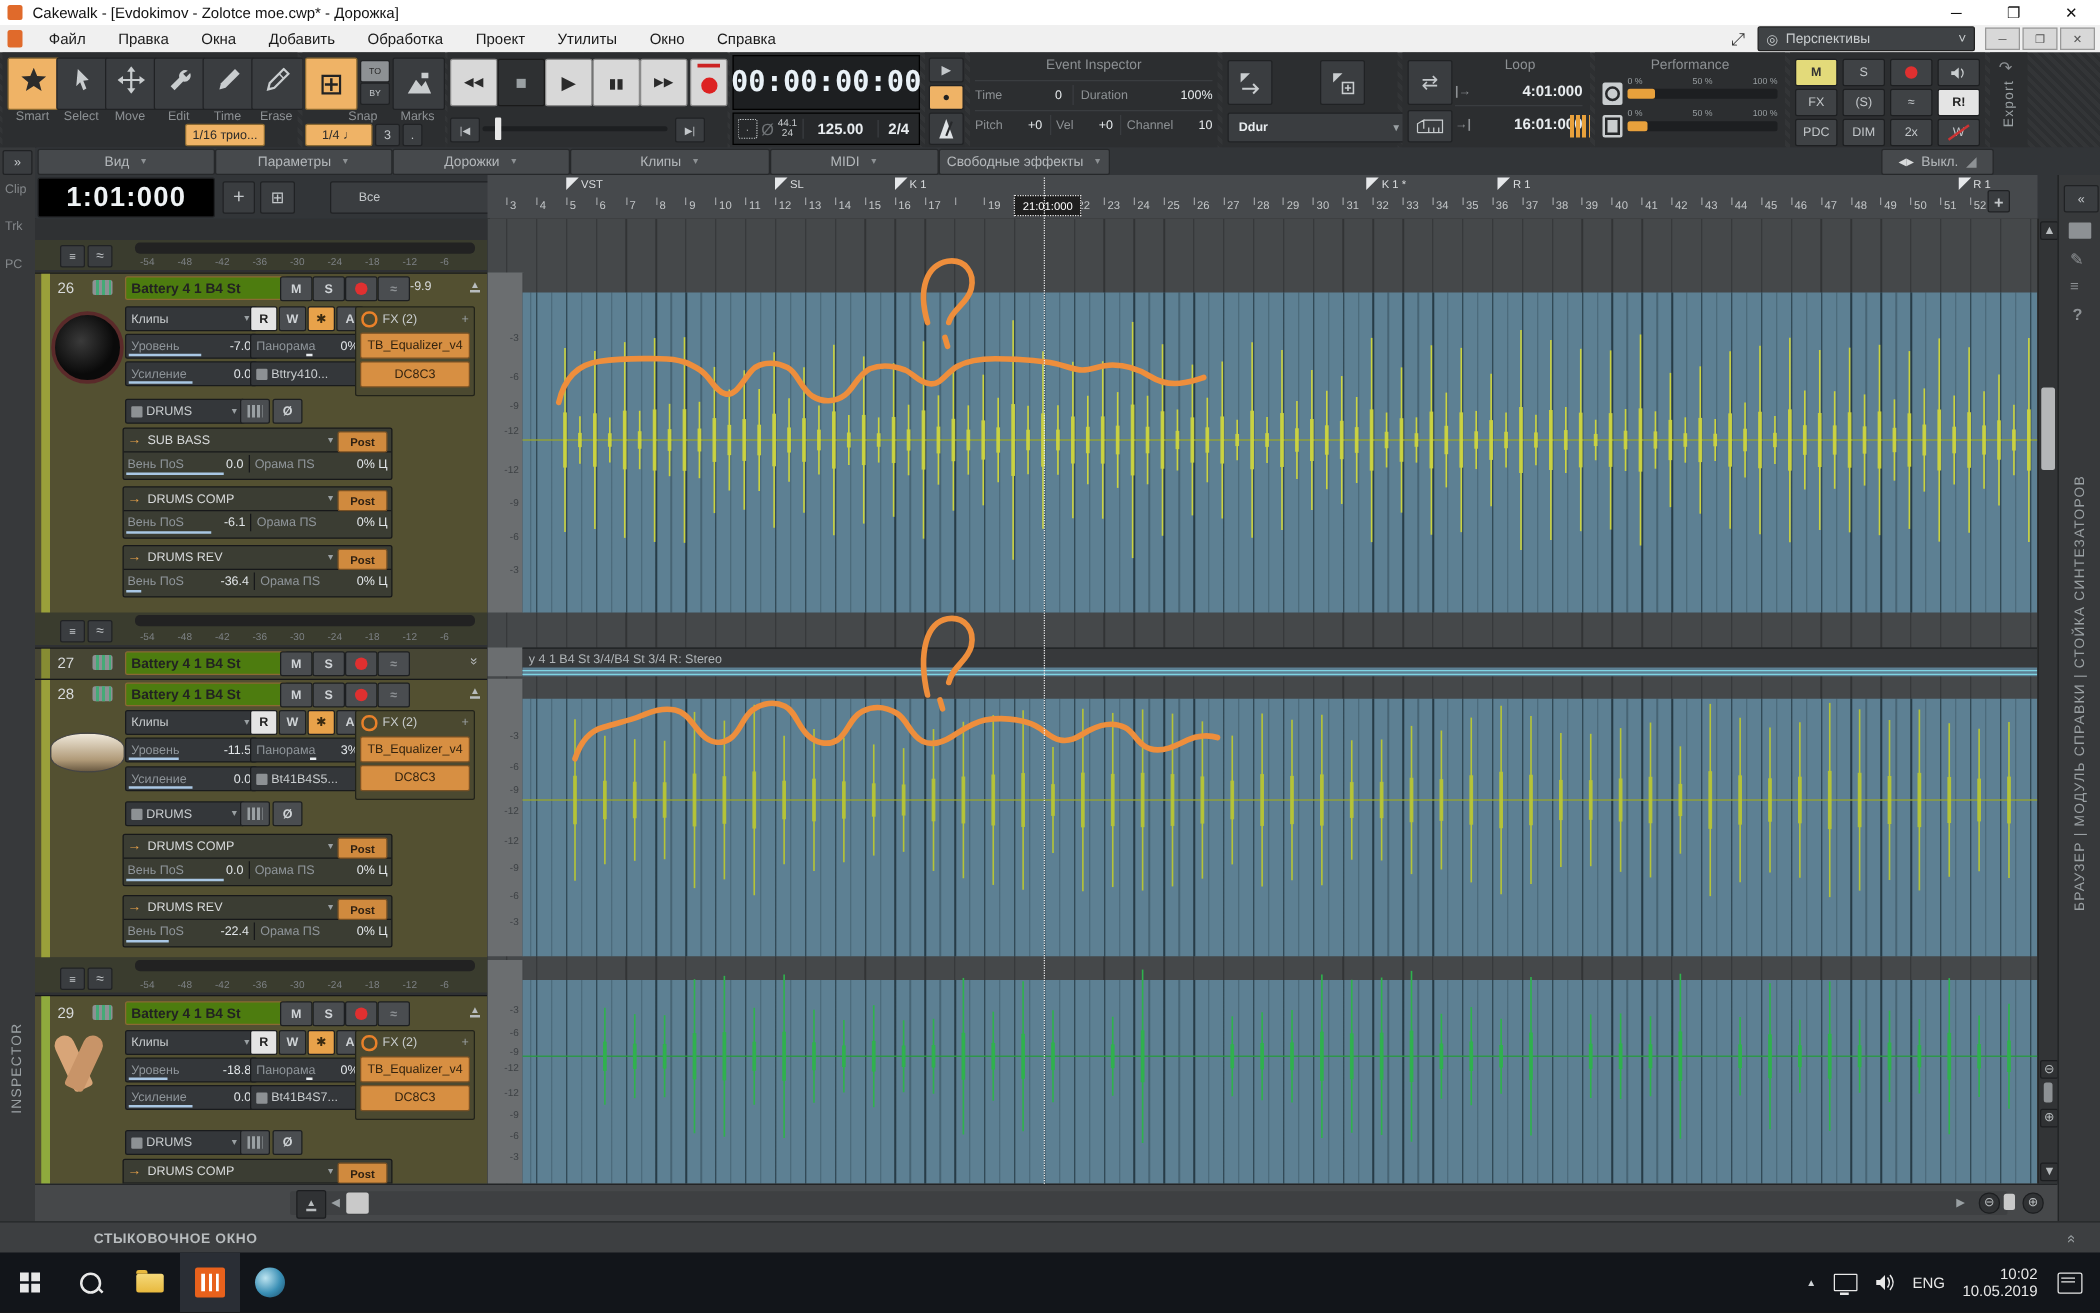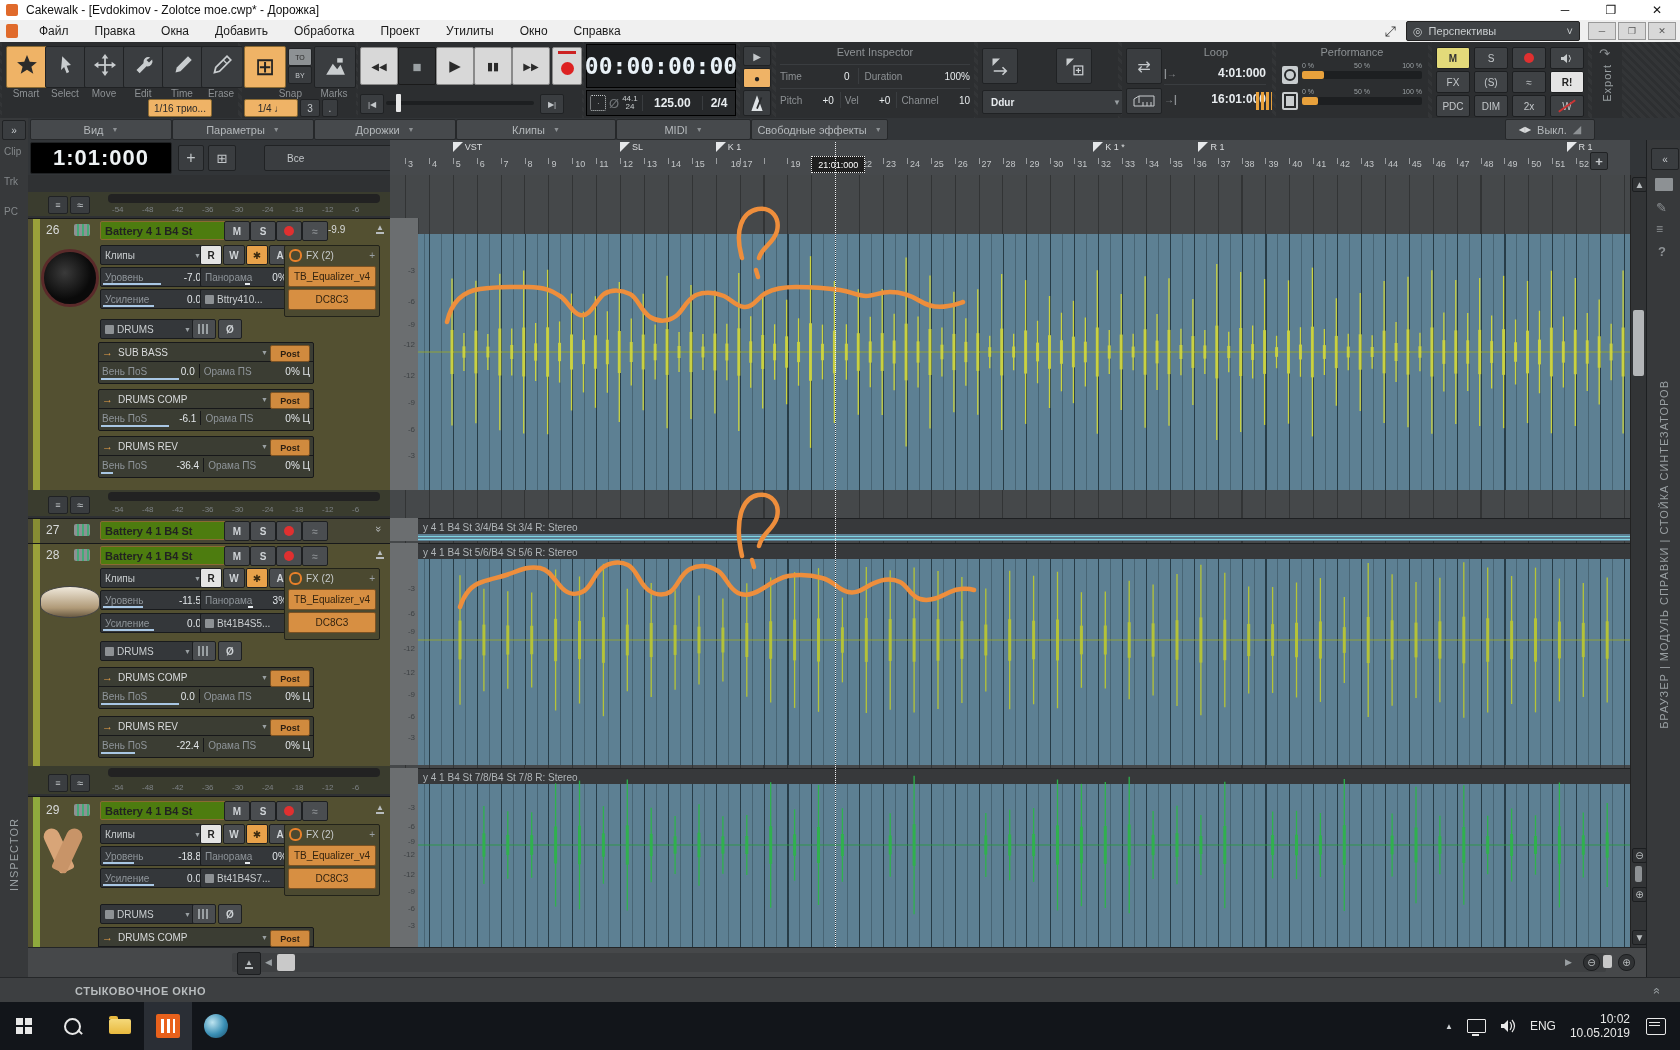--- a/index.html
+++ b/index.html
@@ -421,21 +421,21 @@
       <div class="rticklbl" style="left: 209.2px;">11</div>
       <div class="rtick" style="left: 230.1px;"></div>
       <div class="rticklbl" style="left: 233.1px;">12</div>
       <div class="rtick" style="left: 254px;"></div>
       <div class="rticklbl" style="left: 257px;">13</div>
       <div class="rtick" style="left: 277.9px;"></div>
       <div class="rticklbl" style="left: 280.9px;">14</div>
       <div class="rtick" style="left: 301.8px;"></div>
       <div class="rticklbl" style="left: 304.8px;">15</div>
       <div class="rtick" style="left: 325.7px;"></div>
-      <div class="rticklbl" style="left: 328.7px; margin-left: 12px;">16</div>
+      <div class="rticklbl" style="left: 328.7px;">16</div>
       <div class="rtick" style="left: 349.6px;"></div>
       <div class="rticklbl" style="left: 352.6px;">17</div>
       <div class="rtick" style="left: 373.5px;"></div>
       <div class="rticklbl" style="left: 376.5px; margin-top: 44px;">18</div>
       <div class="rtick" style="left: 397.4px;"></div>
       <div class="rticklbl" style="left: 400.4px;">19</div>
       <div class="rtick" style="left: 421.3px;"></div>
       <div class="rticklbl" style="left: 424.3px;">20</div>
       <div class="rtick" style="left: 445.2px;"></div>
       <div class="rticklbl" style="left: 448.2px;">21</div>
@@ -880,33 +880,31 @@
       <div class="gutter" style="top: 368px; height: 222px;">
         <div class="glabel" style="top: 40.84px;">-3</div>
         <div class="glabel" style="top: 65.56px;">-6</div>
         <div class="glabel" style="top: 84.1px;">-9</div>
         <div class="glabel" style="top: 100.58px;">-12</div>
         <div class="glabel" style="top: 125.3px;">-12</div>
         <div class="glabel" style="top: 146.93px;">-9</div>
         <div class="glabel" style="top: 168.56px;">-6</div>
         <div class="glabel" style="top: 190.19px;">-3</div>
       </div>
-      <div class="lanelabel" style="top: 368px;">y 4 1 B4 St 5/6/B4 St 5/6 R: Stereo</div>
       <div class="lanebody" style="top: 384px; height: 206px;"></div>
       <div class="gutter" style="top: 593px; height: 179px;">
         <div class="glabel" style="top: 34.82px;">-3</div>
         <div class="glabel" style="top: 54.38px;">-6</div>
         <div class="glabel" style="top: 69.05px;">-9</div>
         <div class="glabel" style="top: 82.09px;">-12</div>
         <div class="glabel" style="top: 101.65px;">-12</div>
         <div class="glabel" style="top: 118.765px;">-9</div>
         <div class="glabel" style="top: 135.88px;">-6</div>
         <div class="glabel" style="top: 152.995px;">-3</div>
       </div>
-      <div class="lanelabel" style="top: 593px;">y 4 1 B4 St 7/8/B4 St 7/8 R: Stereo</div>
       <div class="lanebody" style="top: 609px; height: 163px;"></div>
       <svg width="1240" height="772" style="position: absolute; inset: 0px; z-index: 3; pointer-events: none;">
         <line x1="28" y1="177" x2="1240" y2="177" stroke="#97a52f" stroke-width="1.2" opacity="0.9"></line>
         <line x1="62" y1="103.46008230452675" x2="62" y2="250.53991769547326" stroke="#cbd341" stroke-width="1.3"></line>
         <line x1="62" y1="154.93802469135804" x2="62" y2="199.06197530864196" stroke="#cbd341" stroke-width="3" opacity="0.95"></line>
         <line x1="73.95" y1="157.99765089163236" x2="73.95" y2="196.00234910836764" stroke="#cbd341" stroke-width="1.3"></line>
         <line x1="73.95" y1="171.29929526748973" x2="73.95" y2="182.70070473251027" stroke="#cbd341" stroke-width="3" opacity="0.95"></line>
         <line x1="85.9" y1="105.72592592592594" x2="85.9" y2="248.27407407407406" stroke="#cbd341" stroke-width="1.3"></line>
         <line x1="85.9" y1="155.61777777777777" x2="85.9" y2="198.38222222222223" stroke="#cbd341" stroke-width="3" opacity="0.95"></line>
         <line x1="97.85000000000001" y1="158.95749314128943" x2="97.85000000000001" y2="195.04250685871057" stroke="#cbd341" stroke-width="1.3"></line>

